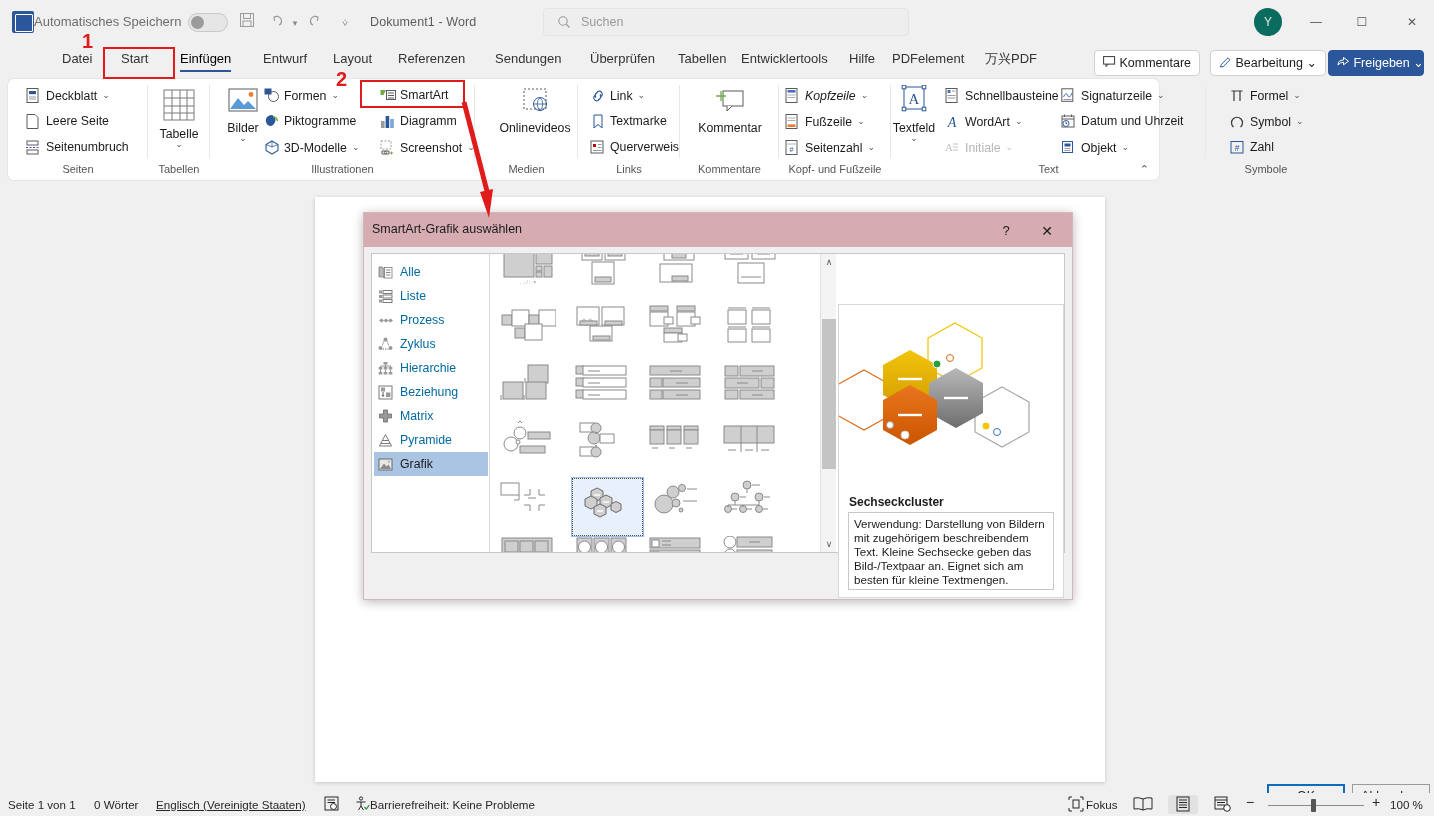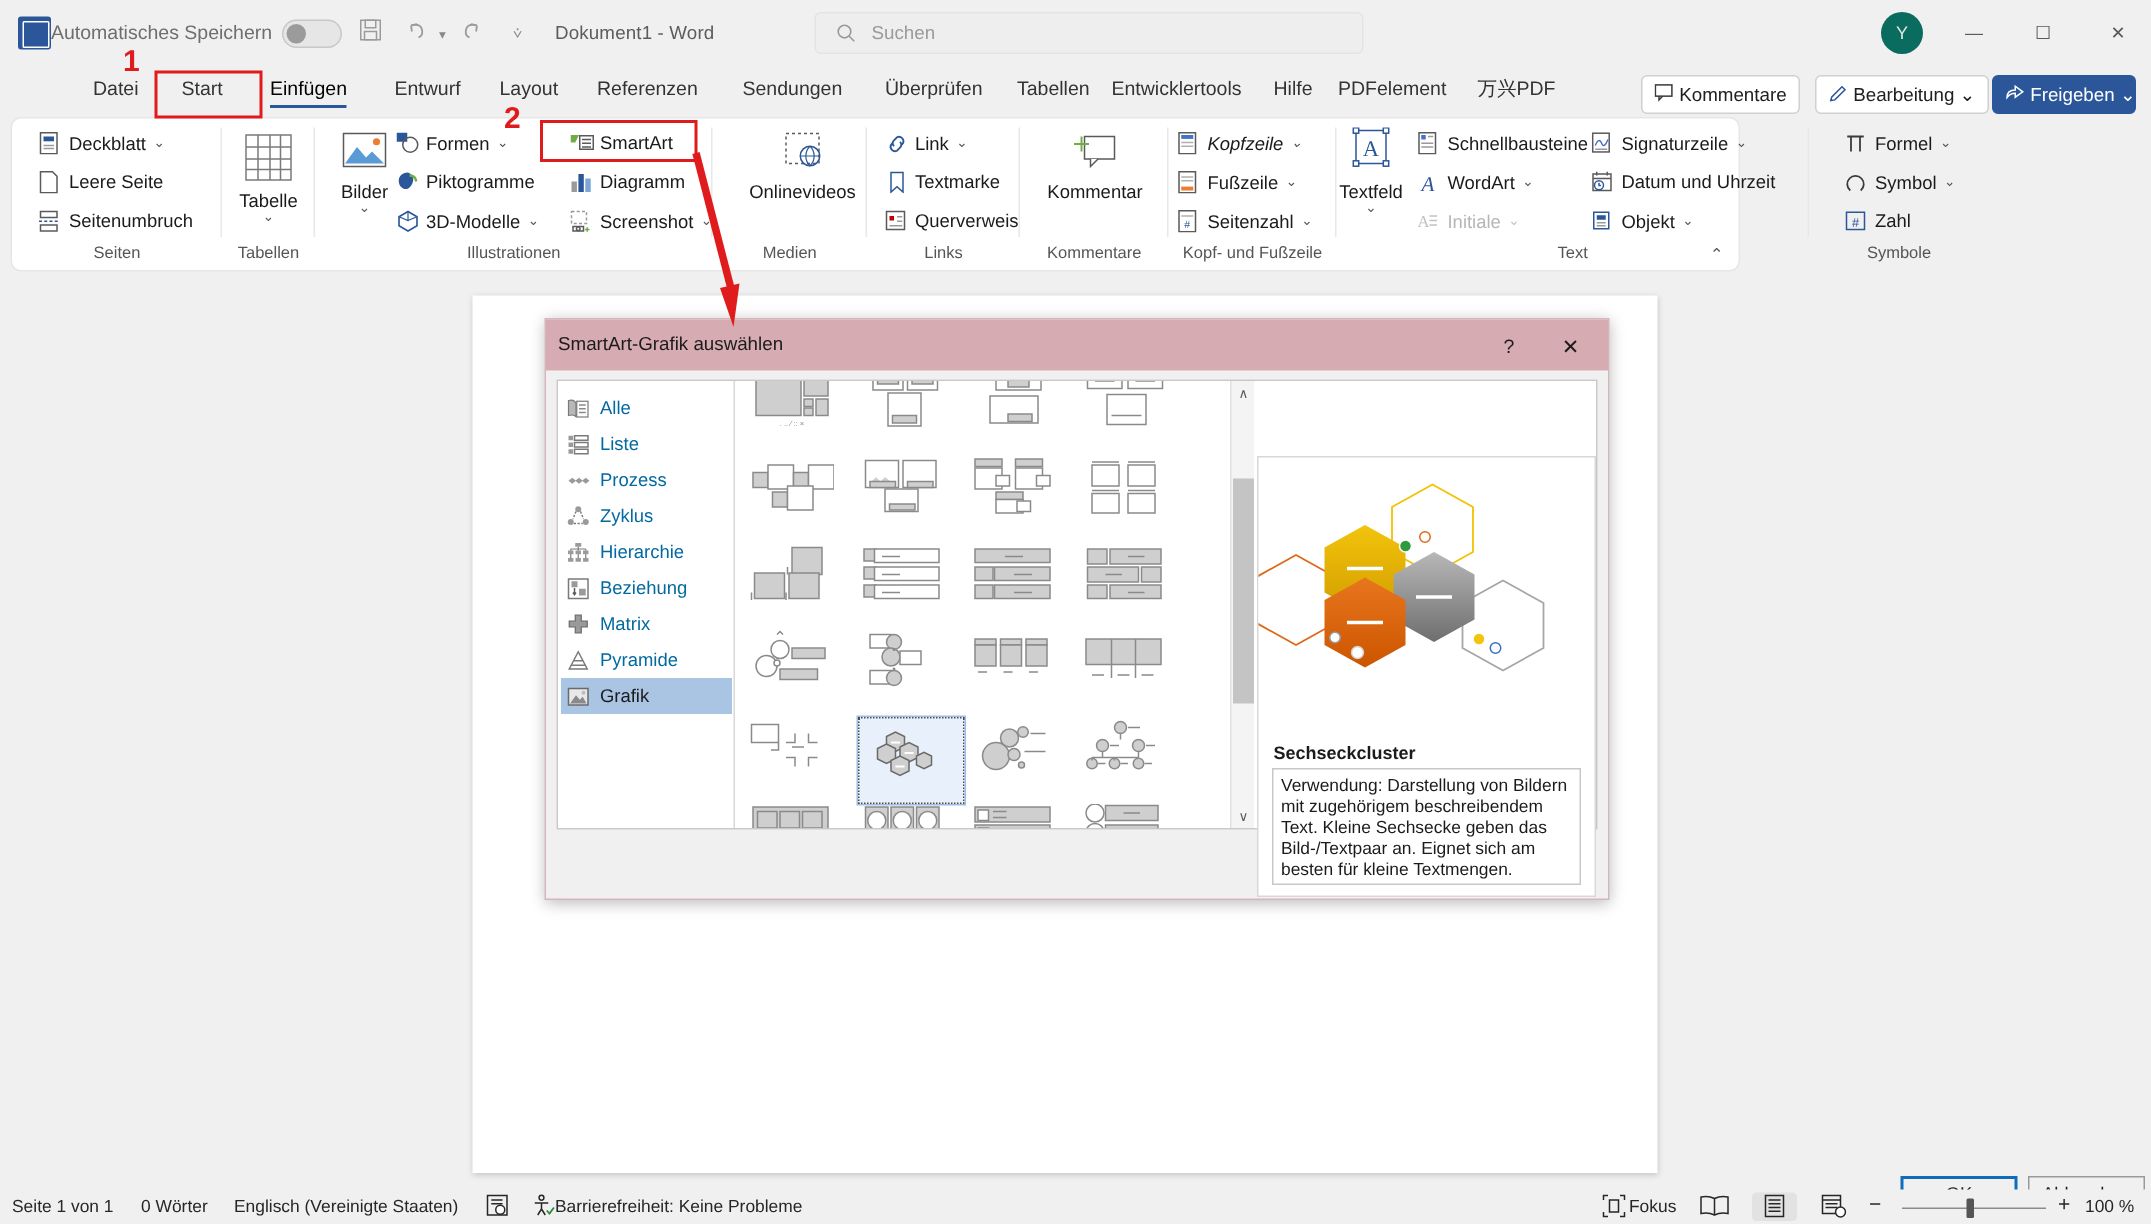--- a/index.html
+++ b/index.html
@@ -904,21 +904,21 @@
   <div class="anno-num" id="anno1">1</div>
   <div class="anno-num" id="anno2">2</div>
   <svg class="anno-arrow" viewBox="0 0 60 120">
     <path d="M24 2 L48 95" stroke="#e01b1b" stroke-width="5" fill="none"></path>
     <path d="M40 92 L49 118 L53 89 Z" fill="#e01b1b"></path>
   </svg>
 
   <div class="status">
     <div class="st" style="left:8px;">Seite 1 von 1</div>
     <div class="st" style="left:94px;">0 Wörter</div>
-    <div class="st" style="left:156px;">Englisch (Vereinigte Staaten)</div>
+    <div class="st" style="left:156px;text-decoration:underline;">Englisch (Vereinigte Staaten)</div>
     <div class="st-icon" style="left:324px;">
       <svg width="17" height="16" viewBox="0 0 17 16">
           <rect x="1" y="1" width="13" height="13" fill="none" stroke="#262626"></rect>
           <line x1="3.5" y1="4" x2="11" y2="4" stroke="#262626"></line>
           <line x1="3.5" y1="6.5" x2="11" y2="6.5" stroke="#262626"></line>
           <circle cx="9.5" cy="10.5" r="3" fill="#fff" stroke="#262626"></circle>
         </svg>
     </div>
     <div class="st-icon" style="left:354px;">
       <svg width="16" height="16" viewBox="0 0 16 16">

